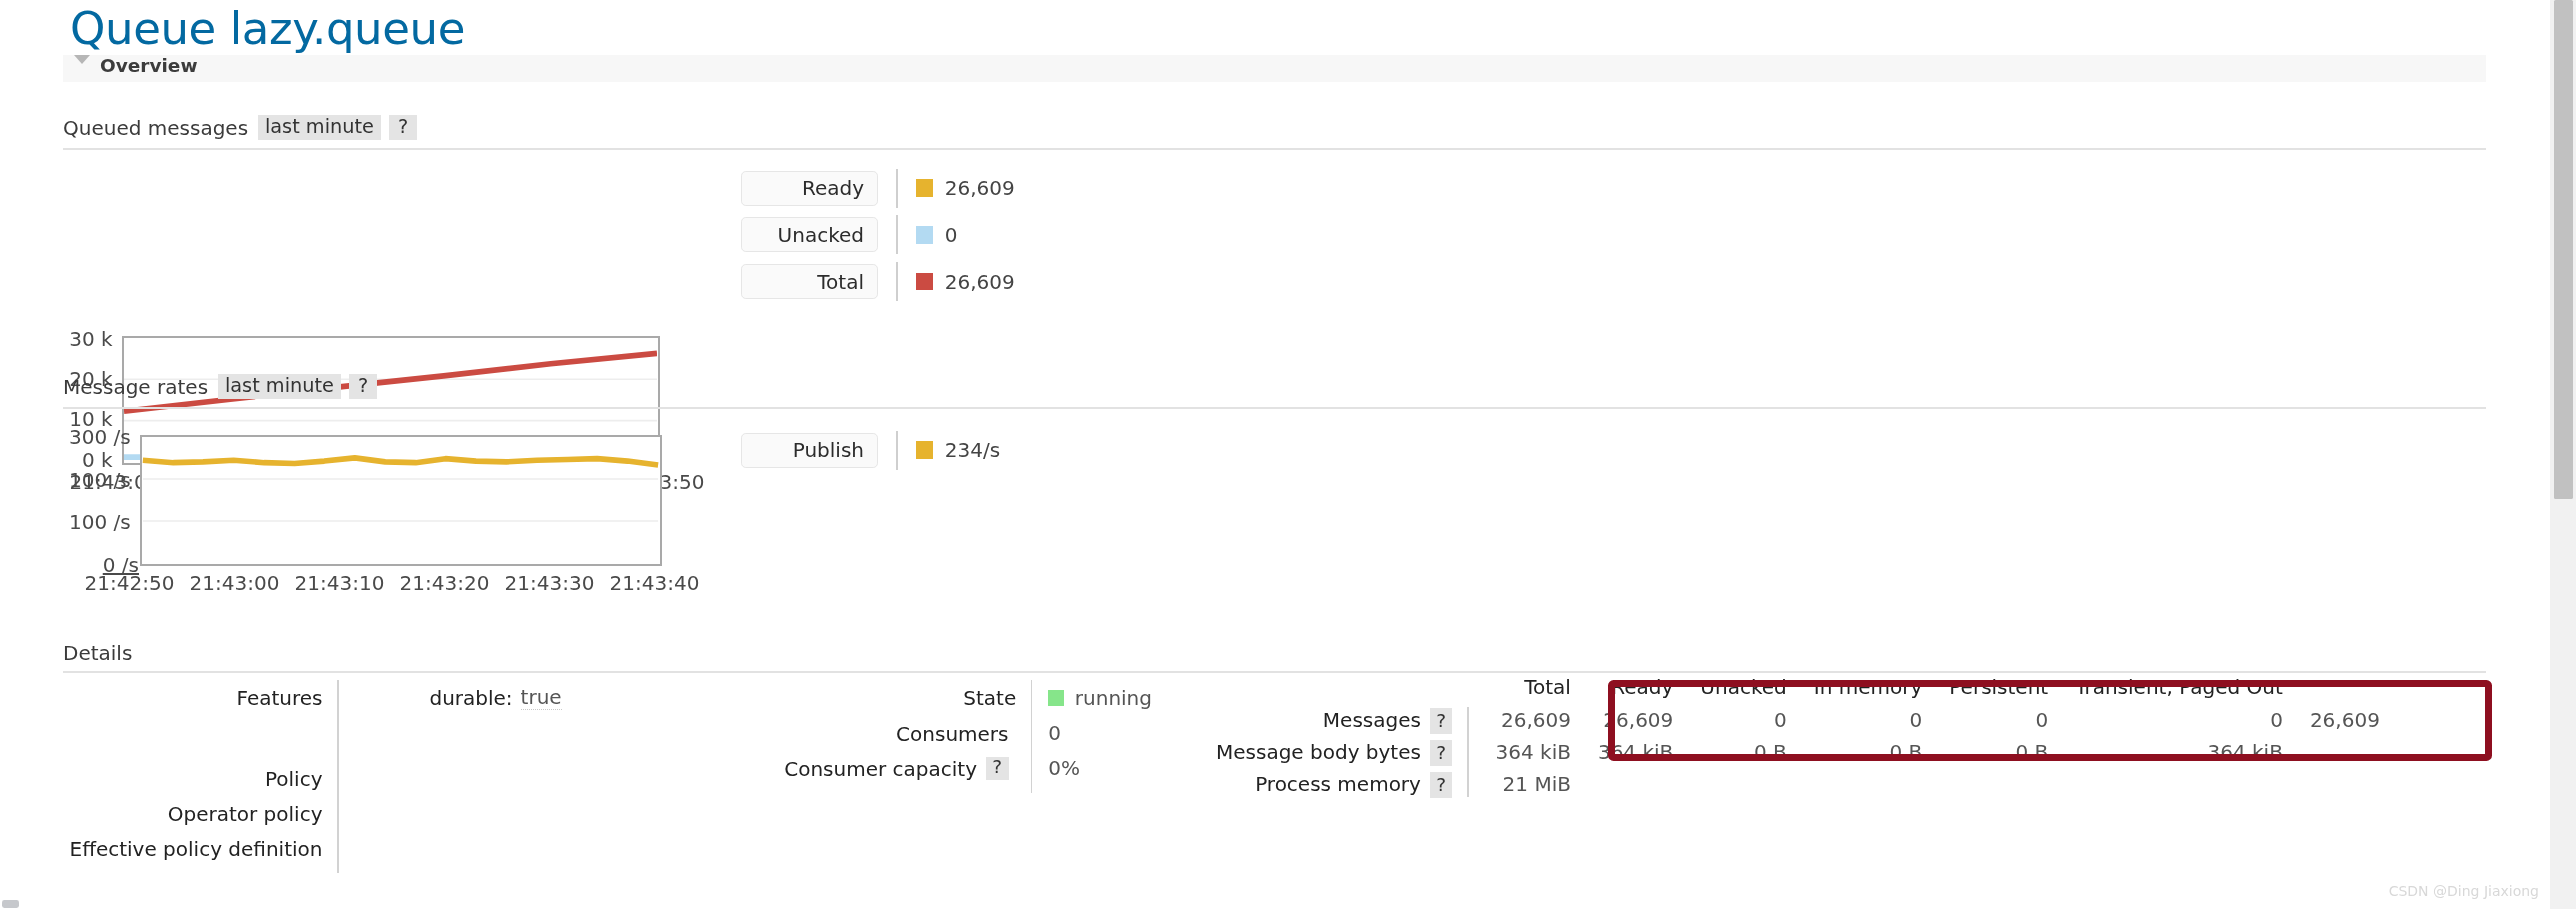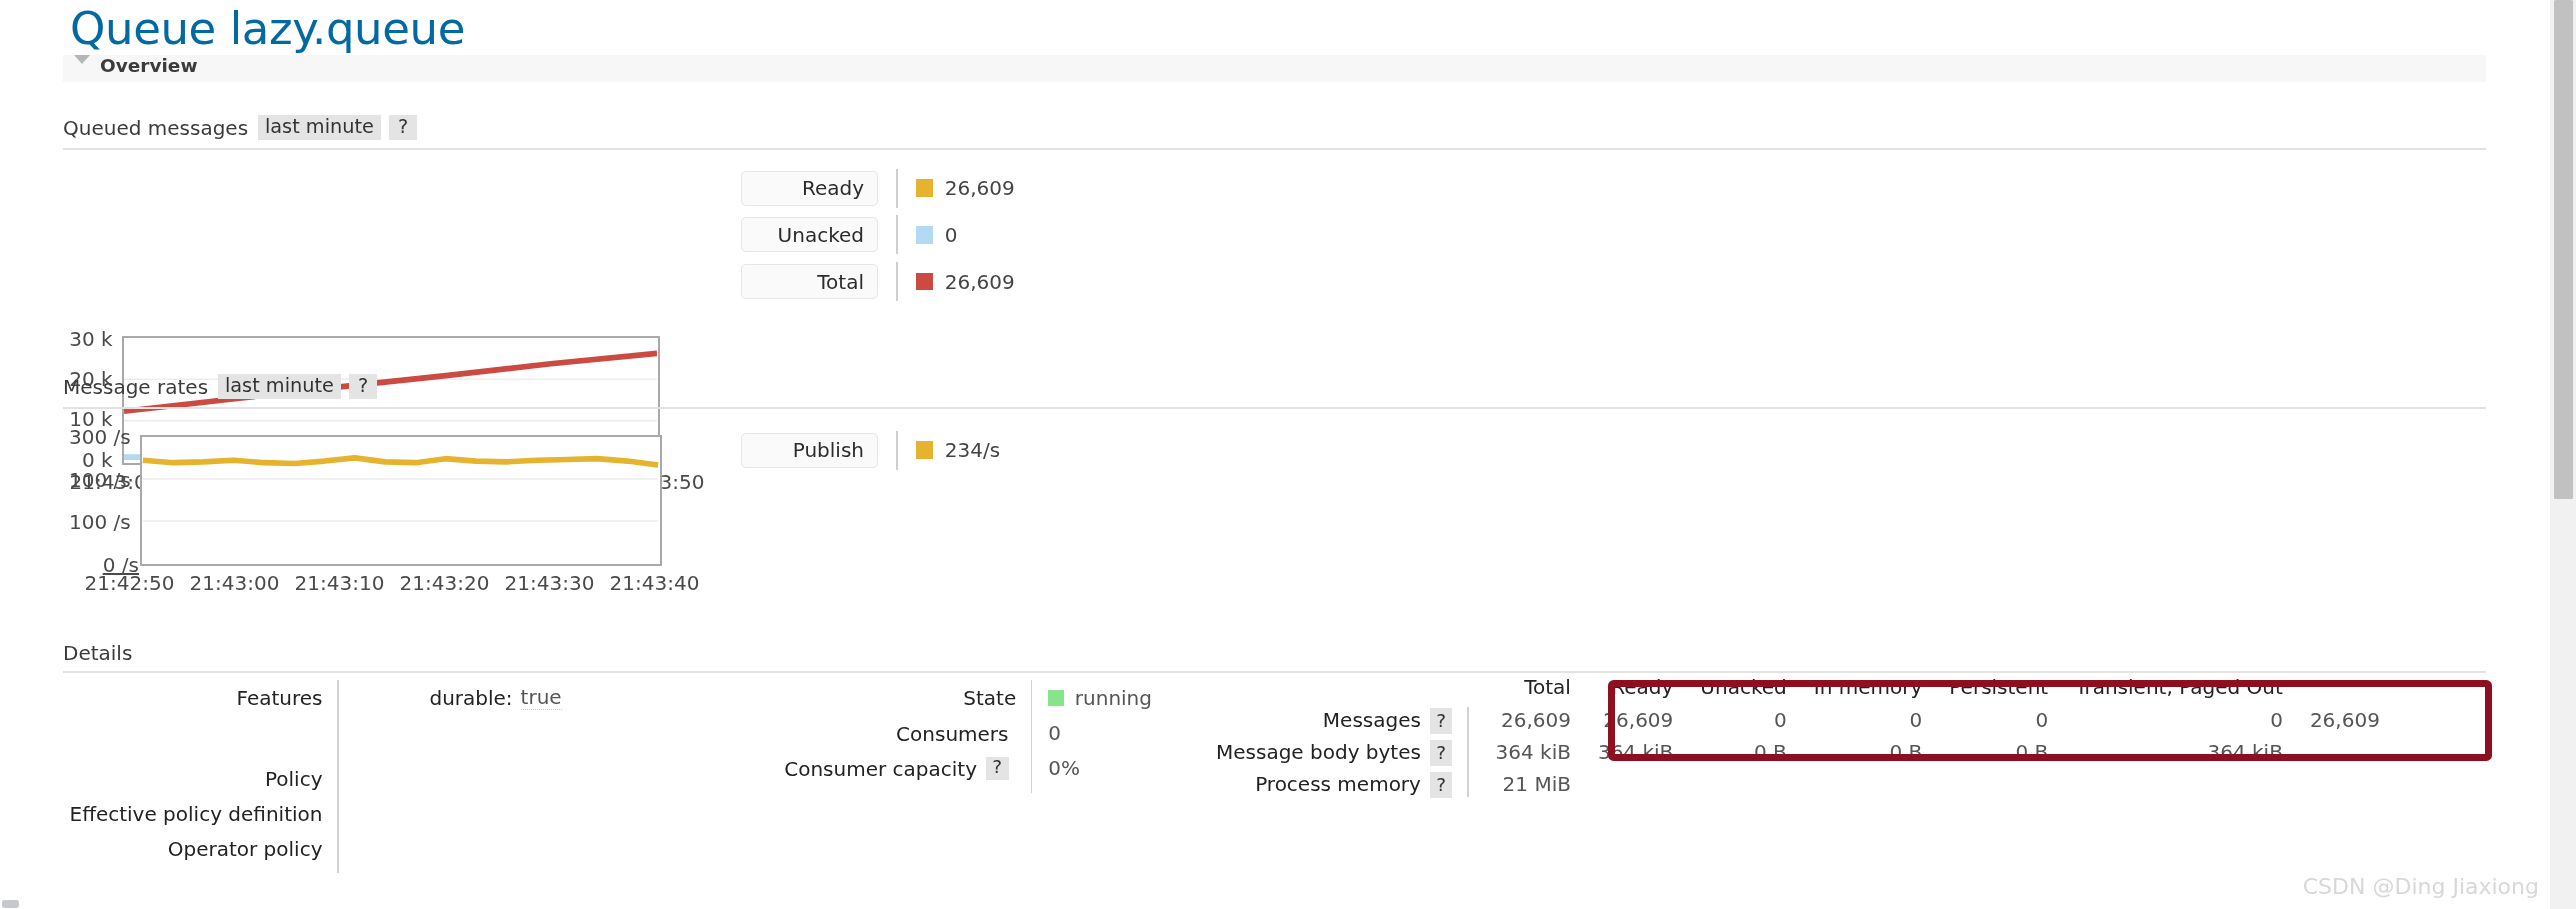--- a/index.html
+++ b/index.html
@@ -281,21 +281,21 @@
     left: 1.6px; top: 900px;
     width: 17.7px; height: 8px;
     background: #c6c8cc;
     border-radius: 2.4px;
   }
 
   
   .watermark {
     position: absolute;
     right: 37px; bottom: 11.3px;
-    font-size: 22px;
+    font-size: 14px;
     color: #d8d8d8;
     white-space: nowrap;
   }
 </style>
 </head>
 <body>
 
 <div id="page">
 
   <div class="page-title">Queue lazy.queue</div>
@@ -414,26 +414,26 @@
     </div>
   </div>
 
   <div class="kv-block" style="left:63px; top:761px; width:644px;">
     <div class="kv-row">
       <div class="kv-key" style="width:266px;">Policy</div>
       <div class="kv-div" style="height:35px;"></div>
       <div class="kv-val"></div>
     </div>
     <div class="kv-row">
-      <div class="kv-key" style="width:266px;">Effective policy definition</div>
+      <div class="kv-key" style="width:266px;">Operator policy</div>
       <div class="kv-div" style="height:35px;"></div>
       <div class="kv-val"></div>
     </div>
     <div class="kv-row">
-      <div class="kv-key" style="width:266px;">Operator policy</div>
+      <div class="kv-key" style="width:266px;">Effective policy definition</div>
       <div class="kv-div" style="height:35px;"></div>
       <div class="kv-val"></div>
     </div>
   </div>
 
   <div class="kv-block" style="left:725px; top:680px; width:419px;">
     <div class="kv-row">
       <div class="kv-key" style="width:298px;">State</div>
       <div class="kv-div" style="height:113px;"></div>
       <div style="flex:1;">

